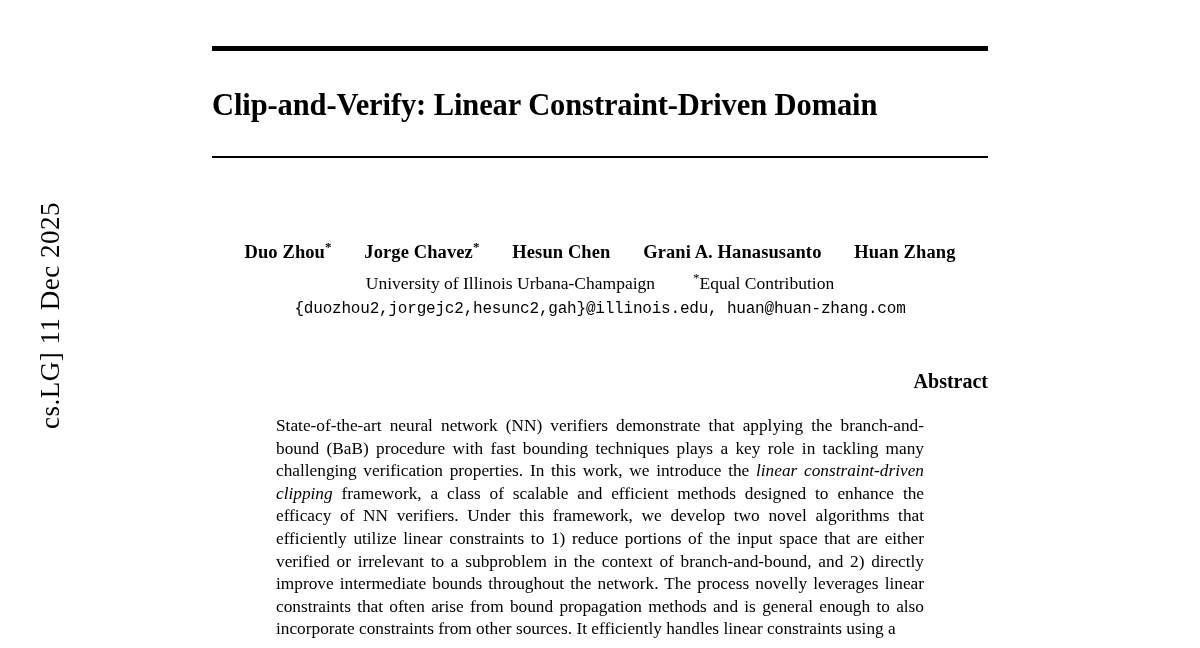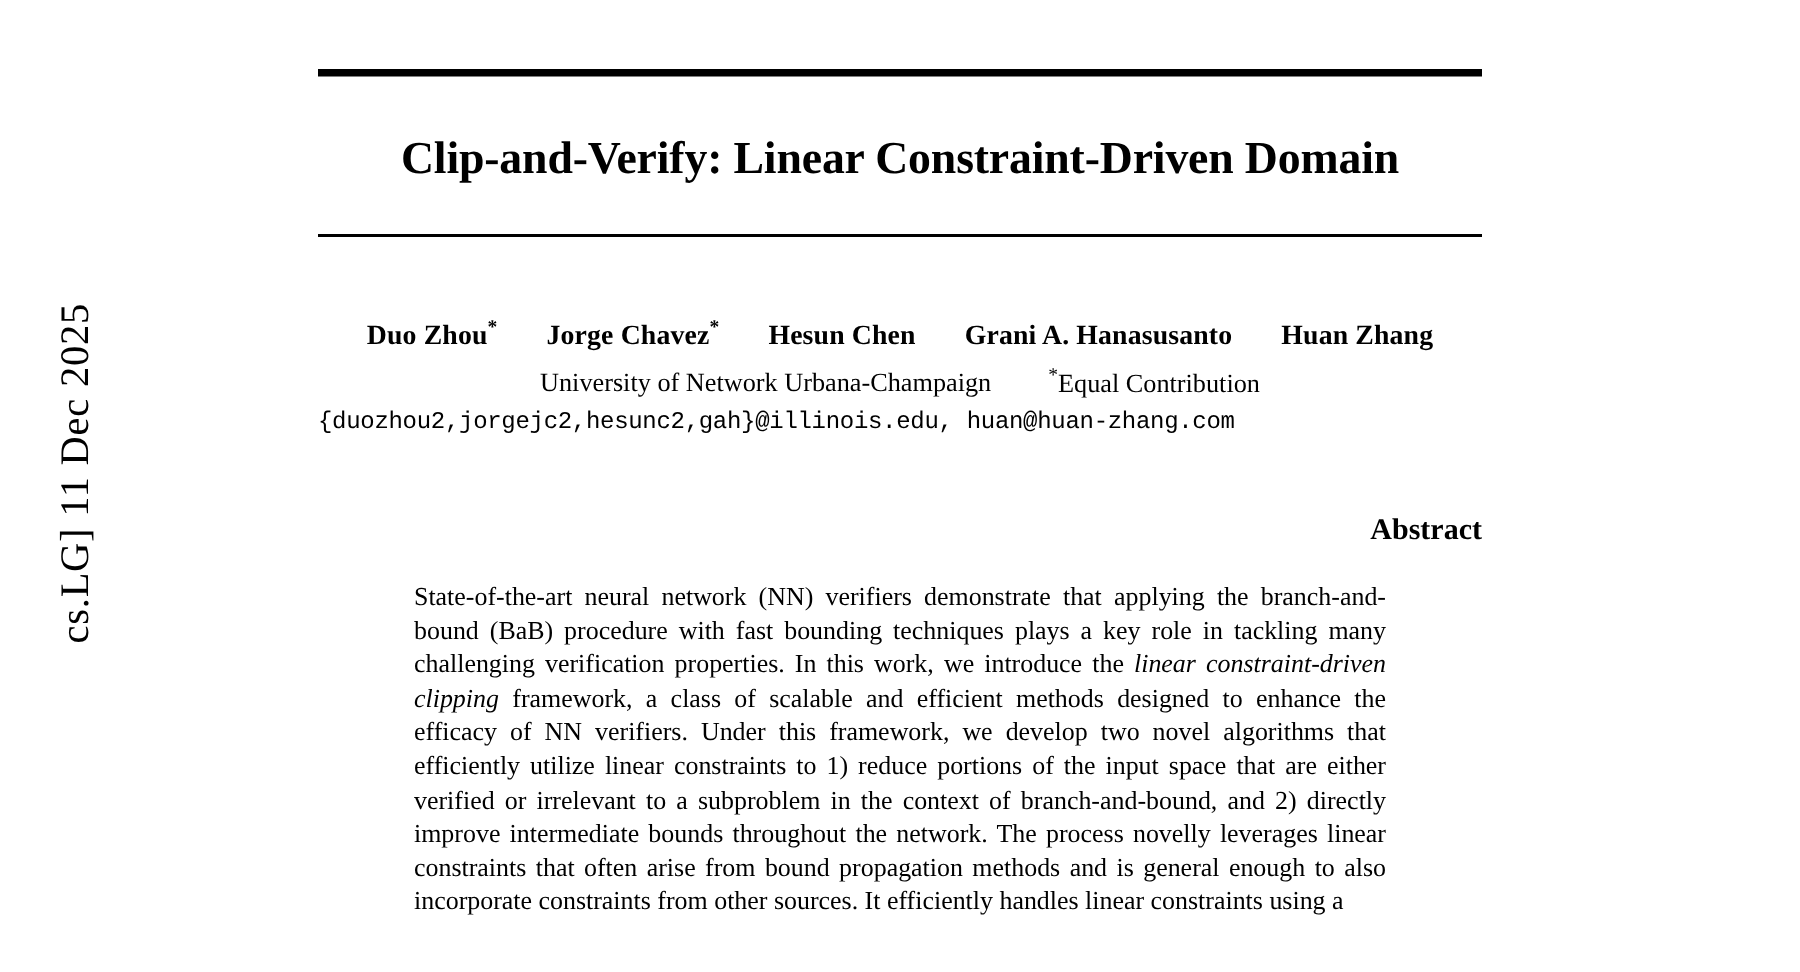--- a/index.html
+++ b/index.html
@@ -55,36 +55,35 @@
   }
 
   .rule-thick {
     height: 5px;
     background: #000000;
     margin-top: 46px;
   }
 
   .title {
     margin-top: 32px;
-    text-align: center;
     font-family: "Liberation Serif", serif;
     font-weight: bold;
     font-size: 30.5px;
     line-height: 45px;
     letter-spacing: -0.1px;
   }
 
   .rule-thin {
     height: 2px;
     background: #000000;
     margin-top: 28px;
   }
 
   .authors {
-    margin-top: 52px;
+    margin-top: 81px;
     text-align: center;
     font-weight: bold;
     font-size: 18.5px;
     letter-spacing: 0.1px;
   }
   .authors .author {
     display: inline-block;
     margin: 0 14px;
   }
   .authors .author:first-child { margin-left: 0; }
@@ -104,21 +103,21 @@
     margin-left: 38px;
     margin-top: 28px;
   }
   .affil .equal sup {
     font-size: 13px;
     vertical-align: super;
   }
 
   .emails {
     margin-top: 6px;
-    text-align: left;
+    text-align: center;
     font-family: "Liberation Mono", monospace;
     font-size: 16px;
     letter-spacing: -0.2px;
   }
 
   .abstract-head {
     margin-top: 52px;
     text-align: right;
     font-weight: bold;
     font-size: 20px;
@@ -157,21 +156,21 @@
 
     <div class="authors">
       <span class="author"><span>Duo Zhou</span><sup class="star">*</sup></span>
       <span class="author"><span>Jorge Chavez</span><sup class="star">*</sup></span>
       <span class="author"><span>Hesun Chen</span></span>
       <span class="author"><span>Grani A. Hanasusanto</span></span>
       <span class="author"><span>Huan Zhang</span></span>
     </div>
 
     <div class="affil">
-      <span>University of Network Urbana-Champaign</span><span class="equal"><sup>*</sup><span>Equal Contribution</span></span>
+      <span>University of Illinois Urbana-Champaign</span><span class="equal"><sup>*</sup><span>Equal Contribution</span></span>
     </div>
 
     <div class="emails">{duozhou2,jorgejc2,hesunc2,gah}@illinois.edu, huan@huan-zhang.com</div>
 
     <div class="abstract-head">Abstract</div>
 
     <div class="abstract-body">
       <p><span>State-of-the-art neural network (NN) verifiers demonstrate that applying the branch-and-bound (BaB) procedure with fast bounding techniques plays a key role in tackling many challenging verification properties. In this work, we introduce the </span><i>linear constraint-driven clipping</i><span> framework, a class of scalable and efficient methods designed to enhance the efficacy of NN verifiers. Under this framework, we develop two novel algorithms that efficiently utilize linear constraints to 1) reduce portions of the input space that are either verified or irrelevant to a subproblem in the context of branch-and-bound, and 2) directly improve intermediate bounds throughout the network. The process novelly leverages linear constraints that often arise from bound propagation methods and is general enough to also incorporate constraints from other sources. It efficiently handles linear constraints using a</span></p>
     </div>
 

